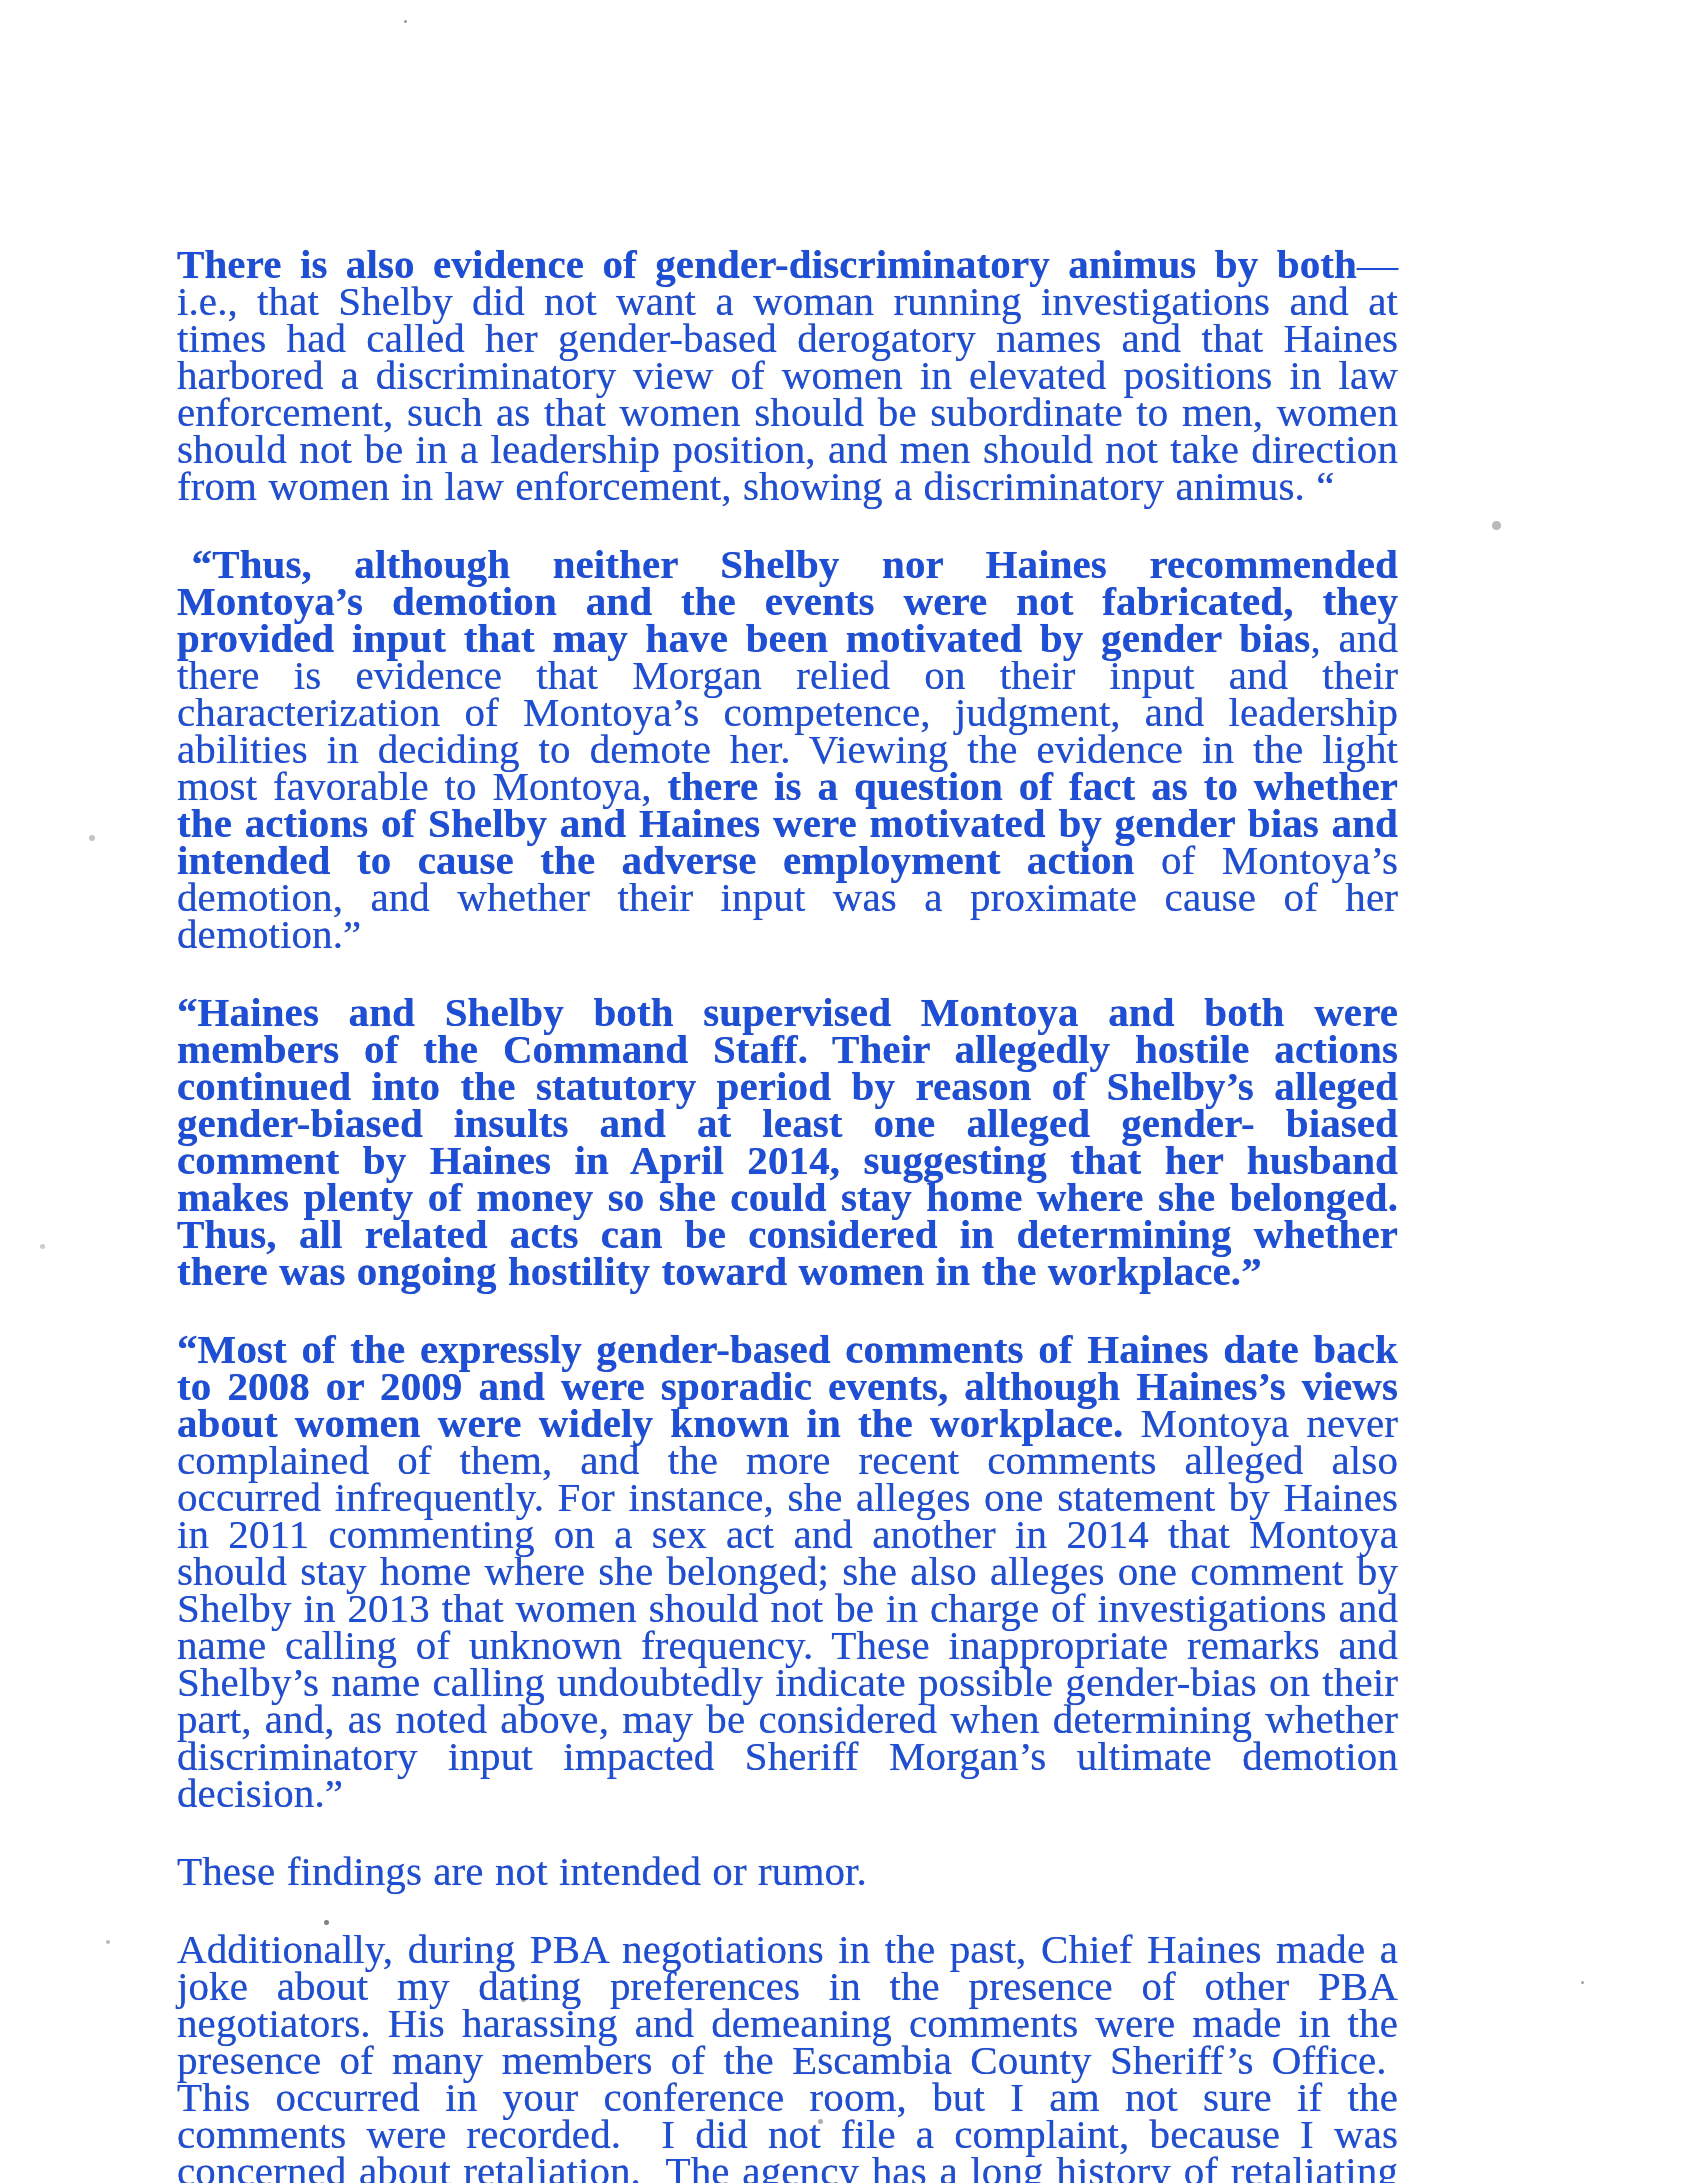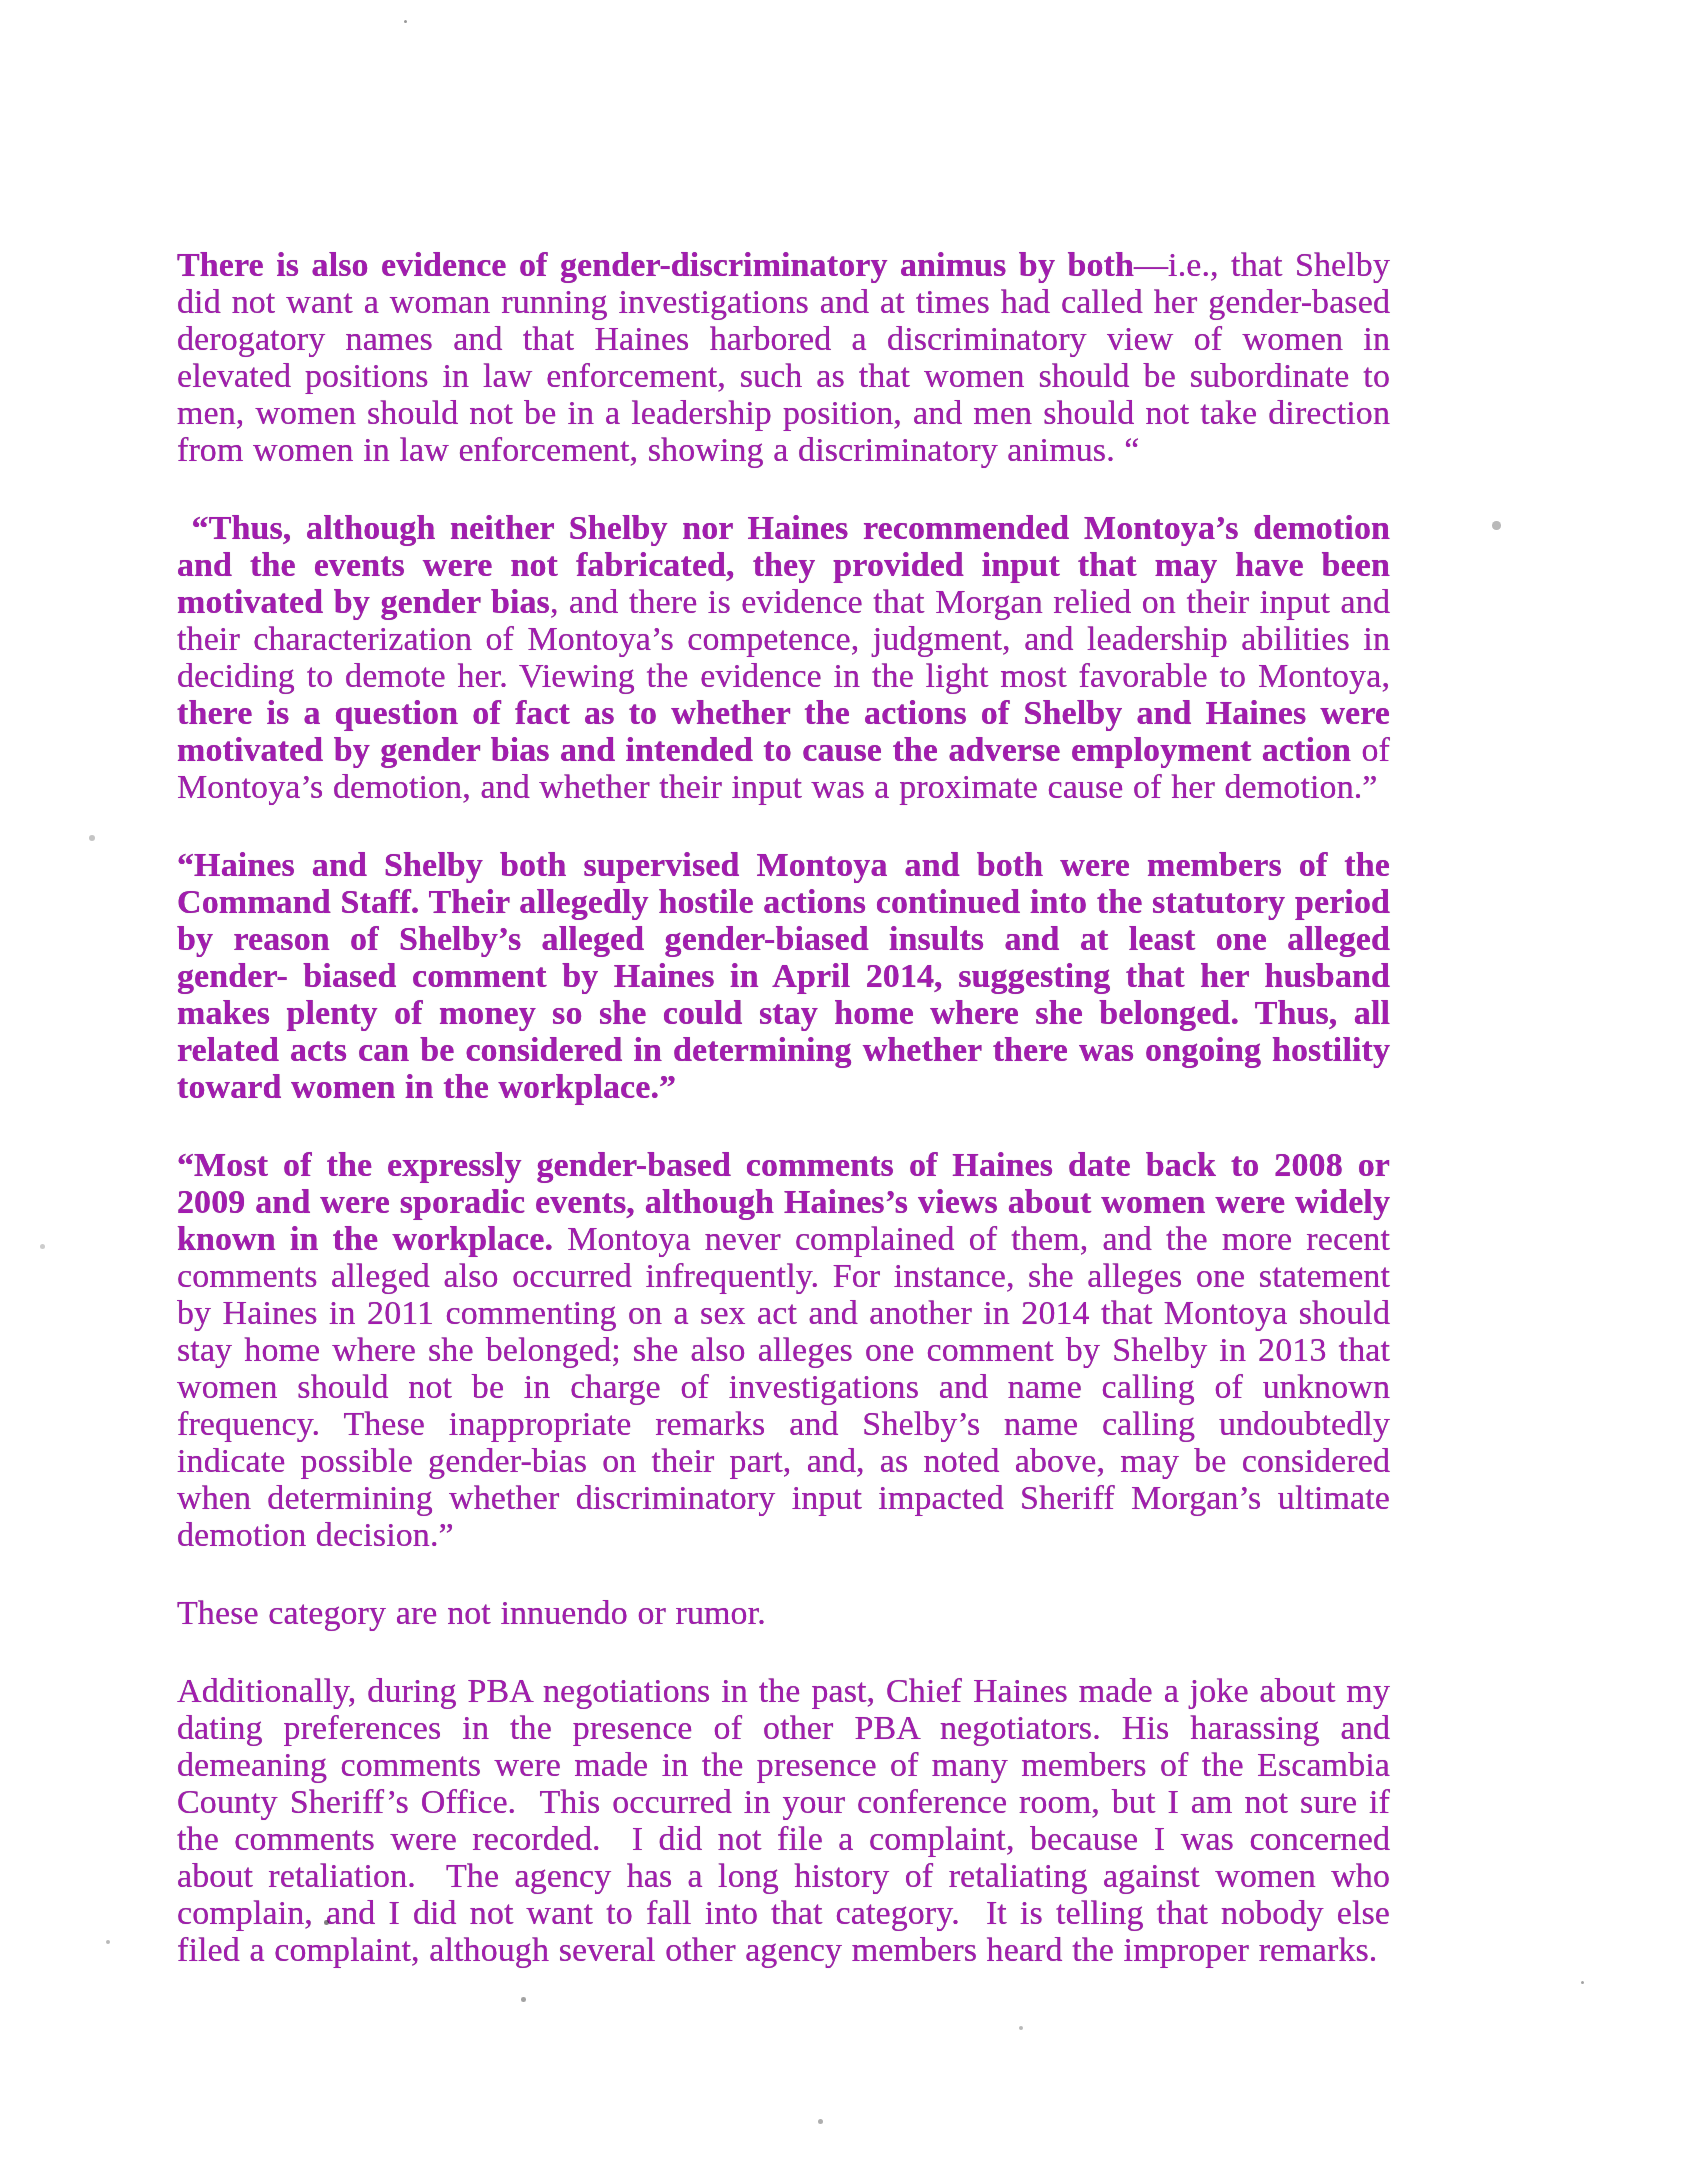--- a/index.html
+++ b/index.html
@@ -15,25 +15,25 @@
     overflow: hidden;
     font-family: "Liberation Serif", serif;
   }
   .text-block {
     position: absolute;
     left: 177px;
     top: 246px;
     width: 1225px;
   }
   p.para {
-    margin: 0 12px 41px 0;
-    font-size: 34px;
+    margin: 0 4px 41px 0;
+    font-size: 41px;
     line-height: 37px;
     text-align: justify;
-    color: #a21caf;
+    color: #1d4ed8;
     letter-spacing: 0.1px;
     word-spacing: 1px;
     
     text-shadow: 0 0 0.7px rgba(0,0,0,0.55);
   }
   p.para.indent { text-indent: 14.6px; }
   p.para .b  { font-weight: 700; }
   p.para .bi { font-weight: 700; }
   p.para .n  { font-weight: 400; }
   .artifact-layer { position: absolute; inset: 0; pointer-events: none; }
@@ -46,21 +46,21 @@
 </style>
 </head>
 <body>
 
 <main class="page">
   <section class="text-block">
       <p class="para"><span class="b">There is also evidence of gender-discriminatory animus by both</span><span class="n">—i.e., that Shelby did not want a woman running investigations and at times had called her gender-based derogatory names and that Haines harbored a discriminatory view of women in elevated positions in law enforcement, such as that women should be subordinate to men, women should not be in a leadership position, and men should not take direction from women in law enforcement, showing a discriminatory animus. “</span></p>
       <p class="para indent"><span class="b">“Thus, although neither Shelby nor Haines recommended Montoya’s demotion and the events were not fabricated, they provided input that may have been motivated by gender bias</span><span class="n">, and there is evidence that Morgan relied on their input and their characterization of Montoya’s competence, judgment, and leadership abilities in deciding to demote her. Viewing the evidence in the light most favorable to Montoya, </span><span class="b">there is a question of fact as to whether the actions of Shelby and Haines were motivated by gender bias and </span><span class="bi">intended</span><span class="b"> to cause the adverse employment action</span><span class="n"> of Montoya’s demotion, and whether their input was a proximate cause of her demotion.”</span></p>
       <p class="para"><span class="b">“Haines and Shelby both supervised Montoya and both were members of the Command Staff. Their allegedly hostile actions continued into the statutory period by reason of Shelby’s alleged gender-biased insults and at least one alleged gender- biased comment by Haines in April 2014, suggesting that her husband makes plenty of money so she could stay home where she belonged. Thus, all related acts can be considered in determining whether there was ongoing hostility toward women in the workplace.”</span></p>
       <p class="para"><span class="b">“Most of the expressly gender-based comments of Haines date back to 2008 or 2009 and were sporadic events, although Haines’s views about women were widely known in the workplace.</span><span class="n"> Montoya never complained of them, and the more recent comments alleged also occurred infrequently. For instance, she alleges one statement by Haines in 2011 commenting on a sex act and another in 2014 that Montoya should stay home where she belonged; she also alleges one comment by Shelby in 2013 that women should not be in charge of investigations and name calling of unknown frequency. These inappropriate remarks and Shelby’s name calling undoubtedly indicate possible gender-bias on their part, and, as noted above, may be considered when determining whether discriminatory input impacted Sheriff Morgan’s ultimate demotion decision.”</span></p>
-      <p class="para"><span class="n">These category are not innuendo or rumor.</span></p>
+      <p class="para"><span class="n">These findings are not intended or rumor.</span></p>
       <p class="para"><span class="n">Additionally, during PBA negotiations in the past, Chief Haines made a joke about my dating preferences in the presence of other PBA negotiators. His harassing and demeaning comments were made in the presence of many members of the Escambia County Sheriff’s Office.&nbsp; This occurred in your conference room, but I am not sure if the comments were recorded.&nbsp; I did not file a complaint, because I was concerned about retaliation.&nbsp; The agency has a long history of retaliating against women who complain, and I did not want to fall into that category.&nbsp; It is telling that nobody else filed a complaint, although several other agency members heard the improper remarks.</span></p>
     </section>
   <div class="artifact-layer">
       <div class="speck" style="left: 404px; top: 20px; width: 3.3px; height: 3.3px; opacity: 0.45;"></div>
       <div class="speck" style="left: 1492px; top: 521px; width: 8.6px; height: 8.6px; opacity: 0.3;"></div>
       <div class="speck" style="left: 89px; top: 835px; width: 6px; height: 6px; opacity: 0.25;"></div>
       <div class="speck" style="left: 40px; top: 1244px; width: 5.3px; height: 5.3px; opacity: 0.22;"></div>
       <div class="speck" style="left: 324px; top: 1920px; width: 4.6px; height: 4.6px; opacity: 0.55;"></div>
       <div class="speck" style="left: 106px; top: 1940px; width: 4px; height: 4px; opacity: 0.3;"></div>
       <div class="speck" style="left: 521px; top: 1997px; width: 4.6px; height: 4.6px; opacity: 0.4;"></div>

